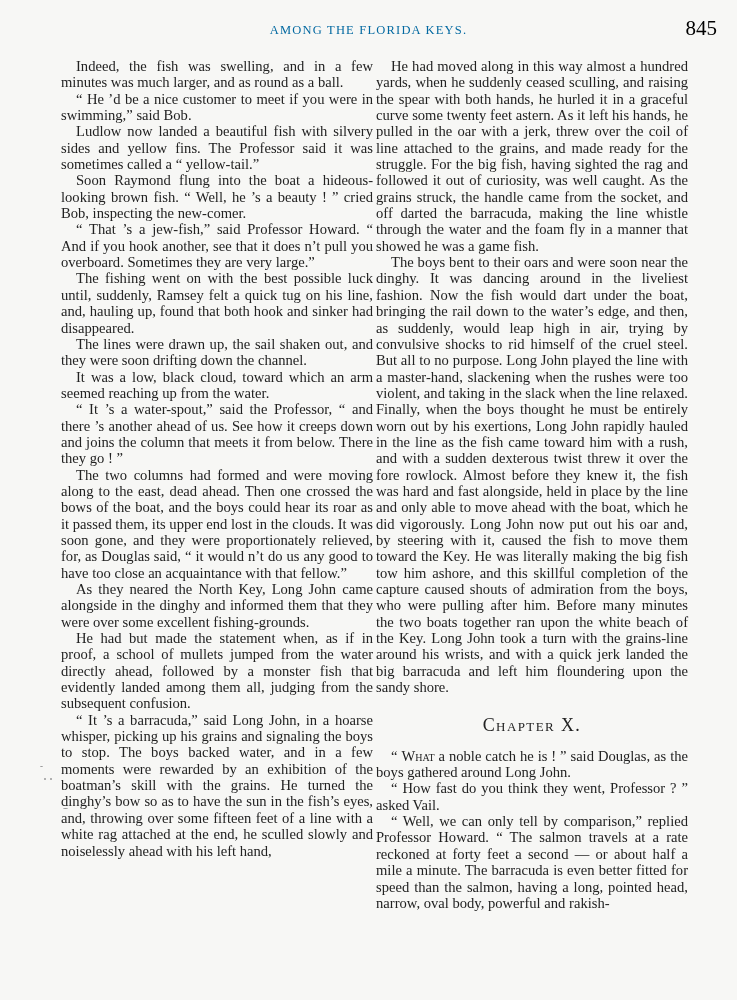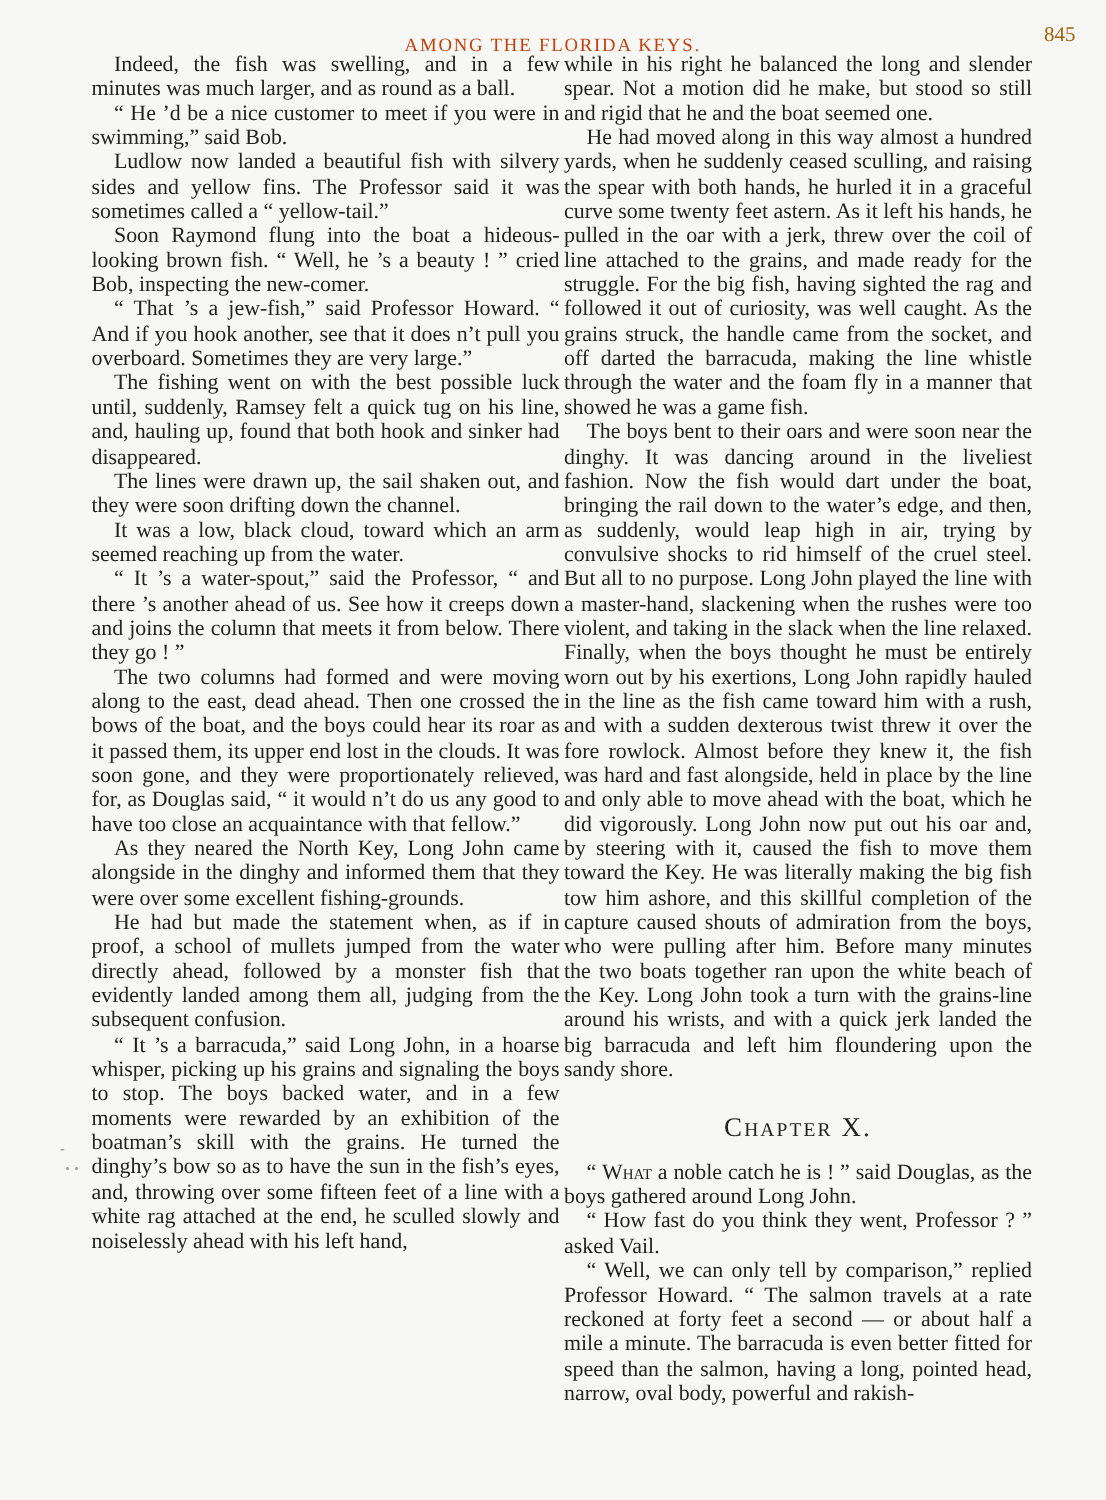--- a/index.html
+++ b/index.html
@@ -23,32 +23,32 @@
       height: 48px;
     }
     .running-head {
       position: absolute;
       top: 23px;
       left: 0;
       width: 737px;
       text-align: center;
       font-size: 12.5px;
       letter-spacing: 1.2px;
-      color: #c2410c;
+      color: #0369a1;
     }
     .page-number {
       position: absolute;
       top: 16px;
       right: 20px;
-      font-size: 14px;
-      color: #a16207;
+      font-size: 21px;
+      color: #000000;
     }
     .column {
       position: absolute;
-      top: 35px;
+      top: 58px;
       width: 312px;
       font-size: 14.6px;
       line-height: 16.35px;
       text-align: justify;
       hyphens: none;
     }
     .col-left { left: 61px; }
     .col-right { left: 376px; width: 312px; }
     .column p {
       margin: 0;
@@ -95,21 +95,20 @@
   <p>The lines were drawn up, the sail shaken out, and they were soon drifting down the channel.</p>
   <p>It was a low, black cloud, toward which an arm seemed reaching up from the water.</p>
   <p>“ It ’s a water-spout,” said the Professor, “ and there ’s another ahead of us. See how it creeps down and joins the column that meets it from below. There they go ! ”</p>
   <p>The two columns had formed and were moving along to the east, dead ahead. Then one crossed the bows of the boat, and the boys could hear its roar as it passed them, its upper end lost in the clouds. It was soon gone, and they were proportionately relieved, for, as Douglas said, “ it would n’t do us any good to have too close an acquaintance with that fellow.”</p>
   <p>As they neared the North Key, Long John came alongside in the dinghy and informed them that they were over some excellent fishing-grounds.</p>
   <p>He had but made the statement when, as if in proof, a school of mullets jumped from the water directly ahead, followed by a monster fish that evidently landed among them all, judging from the subsequent confusion.</p>
   <p>“ It ’s a barracuda,” said Long John, in a hoarse whisper, picking up his grains and signaling the boys to stop. The boys backed water, and in a few moments were rewarded by an exhibition of the boatman’s skill with the grains. He turned the dinghy’s bow so as to have the sun in the fish’s eyes, and, throwing over some fifteen feet of a line with a white rag attached at the end, he sculled slowly and noiselessly ahead with his left hand,</p>
 </div>
 
 <div class="column col-right">
-  <p class="no-indent">while in his right he balanced the long and slender spear. Not a motion did he make, but stood so still and rigid that he and the boat seemed one.</p>
   <p>He had moved along in this way almost a hundred yards, when he suddenly ceased sculling, and raising the spear with both hands, he hurled it in a graceful curve some twenty feet astern. As it left his hands, he pulled in the oar with a jerk, threw over the coil of line attached to the grains, and made ready for the struggle. For the big fish, having sighted the rag and followed it out of curiosity, was well caught. As the grains struck, the handle came from the socket, and off darted the barracuda, making the line whistle through the water and the foam fly in a manner that showed he was a game fish.</p>
   <p>The boys bent to their oars and were soon near the dinghy. It was dancing around in the liveliest fashion. Now the fish would dart under the boat, bringing the rail down to the water’s edge, and then, as suddenly, would leap high in air, trying by convulsive shocks to rid himself of the cruel steel. But all to no purpose. Long John played the line with a master-hand, slackening when the rushes were too violent, and taking in the slack when the line relaxed. Finally, when the boys thought he must be entirely worn out by his exertions, Long John rapidly hauled in the line as the fish came toward him with a rush, and with a sudden dexterous twist threw it over the fore rowlock. Almost before they knew it, the fish was hard and fast alongside, held in place by the line and only able to move ahead with the boat, which he did vigorously. Long John now put out his oar and, by steering with it, caused the fish to move them toward the Key. He was literally making the big fish tow him ashore, and this skillful completion of the capture caused shouts of admiration from the boys, who were pulling after him. Before many minutes the two boats together ran upon the white beach of the Key. Long John took a turn with the grains-line around his wrists, and with a quick jerk landed the big barracuda and left him floundering upon the sandy shore.</p>
 
   <div class="chapter-heading">
     <span class="sc">Chapter X.</span>
   </div>
 
   <p><span>“ </span><span class="smallcaps">What</span><span> a noble catch he is ! ” said Douglas, as the boys gathered around Long John.</span></p>
   <p>“ How fast do you think they went, Professor ? ” asked Vail.</p>
   <p>“ Well, we can only tell by comparison,” replied Professor Howard. “ The salmon travels at a rate reckoned at forty feet a second — or about half a mile a minute. The barracuda is even better fitted for speed than the salmon, having a long, pointed head, narrow, oval body, powerful and rakish-</p>

